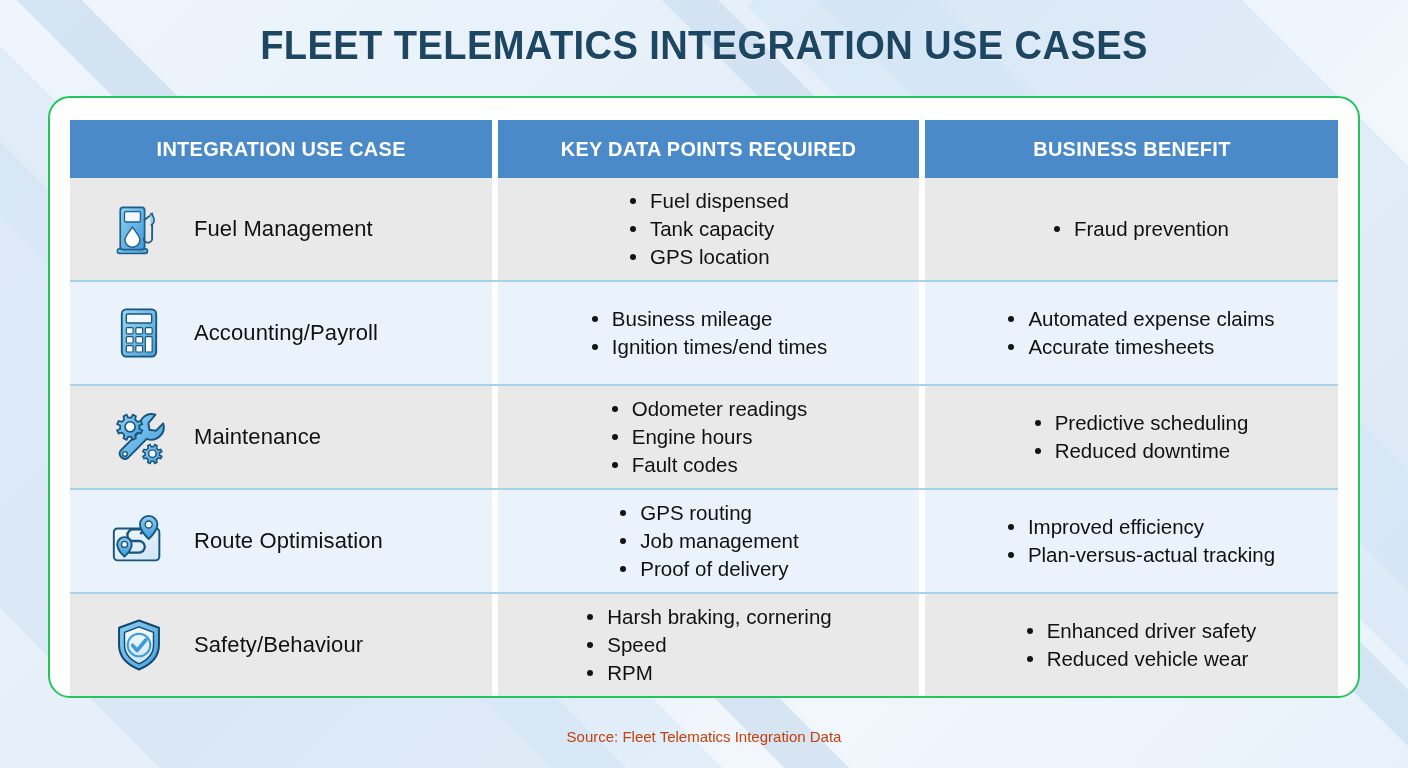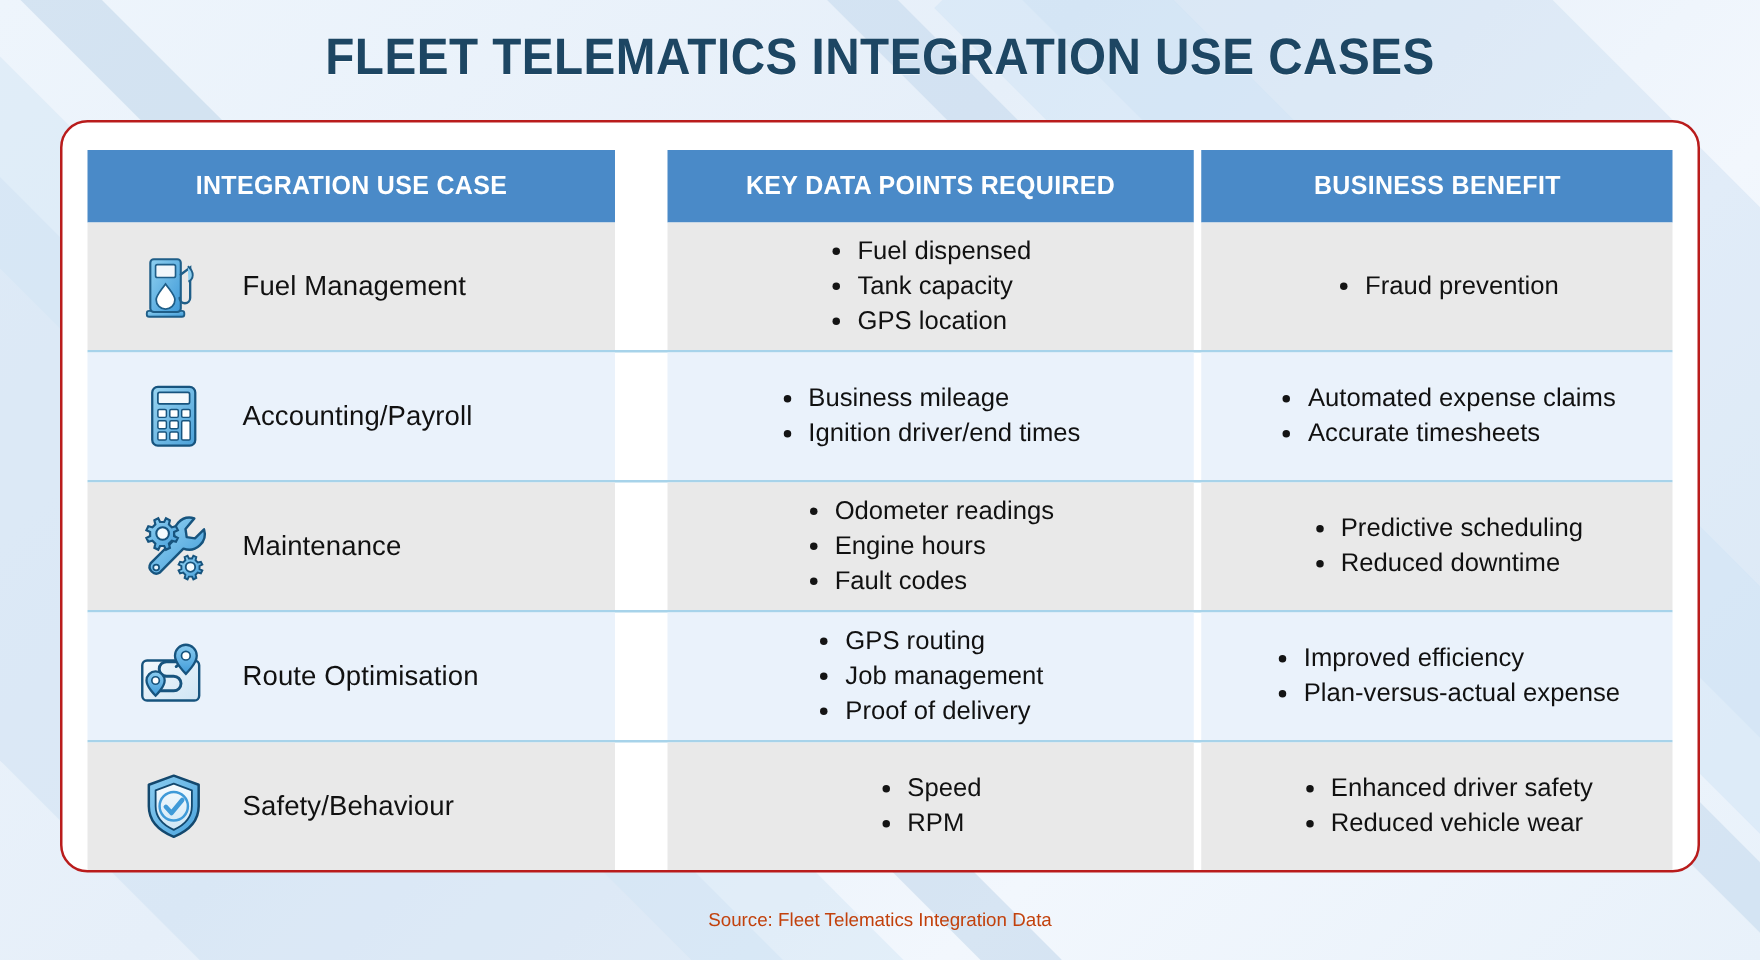--- a/index.html
+++ b/index.html
@@ -43,21 +43,21 @@
     transform:scaleX(0.93);
     text-shadow:0 1px 0 rgba(255,255,255,0.6);
   }
 
   
   .card {
     position:absolute;
     left:48px; top:96px;
     width:1312px; height:602px;
     background:#ffffff;
-    border:2px solid #b91c1c;
+    border:2px solid #22c55e;
     border-radius:22px;
     padding:22px 20px 20px 20px;
   }
 
   .table { width:100%; }
 
   
   .header-row { display:flex; gap:6px; }
   .header-cell {
     background:#4a8ac8;
@@ -65,21 +65,21 @@
     font-size:21px;
     font-weight:bold;
     letter-spacing:0.3px;
     text-align:center;
     padding:17px 6px;
     display:flex; align-items:center; justify-content:center;
     transform-origin:center;
   }
   .header-cell span { display:inline-block; transform:scaleX(0.95); }
   .col-1 { flex:0 0 422px; }
-  .col-2 { flex:0 0 421px;margin-left:36px; }
+  .col-2 { flex:0 0 421px; }
   .col-3 { flex:1 1 auto;justify-content:center; }
 
   
   .row { display:flex; gap:6px; border-bottom:2px solid #a7d3ea; }
   .row:last-child { border-bottom:none; }
   .cell { min-height:102px; display:flex; align-items:center; }
   .row.odd  .cell { background:#e9e9e9; }
   .row.even .cell { background:#eaf2fb; }
 
   
@@ -203,21 +203,21 @@
             <rect x="18" y="46" width="7.5" height="7" rx="1.2" fill="#fff" stroke="#17547e" stroke-width="1.3"></rect>
             <rect x="28.5" y="46" width="7.5" height="7" rx="1.2" fill="#fff" stroke="#17547e" stroke-width="1.3"></rect>
             <rect x="39" y="36" width="7.5" height="17" rx="1.2" fill="#fff" stroke="#17547e" stroke-width="1.3"></rect>
           </svg>
         </div>
         <div class="label">Accounting/Payroll</div>
       </div>
       <div class="cell bullets-cell col-2">
         <ul class="bullets">
           <li>Business mileage</li>
-          <li>Ignition driver/end times</li>
+          <li>Ignition times/end times</li>
         </ul>
       </div>
       <div class="cell bullets-cell benefit col-3">
         <ul class="bullets">
           <li>Automated expense claims</li>
           <li>Accurate timesheets</li>
         </ul>
       </div>
     </div>
 
@@ -288,21 +288,21 @@
       <div class="cell bullets-cell col-2">
         <ul class="bullets">
           <li>GPS routing</li>
           <li>Job management</li>
           <li>Proof of delivery</li>
         </ul>
       </div>
       <div class="cell bullets-cell benefit col-3">
         <ul class="bullets">
           <li>Improved efficiency</li>
-          <li>Plan-versus-actual expense</li>
+          <li>Plan-versus-actual tracking</li>
         </ul>
       </div>
     </div>
 
     <div class="row odd">
       <div class="cell usecase col-1">
         <div class="icon-wrap">
           <svg width="58" height="58" viewBox="0 0 64 64">
             <defs>
               <linearGradient id="gShOut" x1="0" y1="0" x2="1" y2="1">
@@ -317,20 +317,21 @@
             <path d="M32 5 L54 13 v19 c0 14 -11 22.5 -22 27 C21 54.5 10 46 10 32 V13 Z" fill="url(#gShOut)" stroke="#13486e" stroke-width="2.2" stroke-linejoin="round"></path>
             <path d="M32 12 L48 18 v14 c0 10.6 -8 17.2 -16 20.8 C24 49.2 16 42.6 16 32 V18 Z" fill="url(#gShIn)" stroke="#13486e" stroke-width="1.6" stroke-linejoin="round"></path>
             <circle cx="32" cy="32" r="12.5" fill="none" stroke="#3f9ad8" stroke-width="2.2"></circle>
             <path d="M25 32.5 l5 5.5 9.5 -11.5" fill="none" stroke="#3f9ad8" stroke-width="4" stroke-linecap="round" stroke-linejoin="round"></path>
           </svg>
         </div>
         <div class="label">Safety/Behaviour</div>
       </div>
       <div class="cell bullets-cell col-2">
         <ul class="bullets">
+          <li>Harsh braking, cornering</li>
           <li>Speed</li>
           <li>RPM</li>
         </ul>
       </div>
       <div class="cell bullets-cell benefit col-3">
         <ul class="bullets">
           <li>Enhanced driver safety</li>
           <li>Reduced vehicle wear</li>
         </ul>
       </div>

